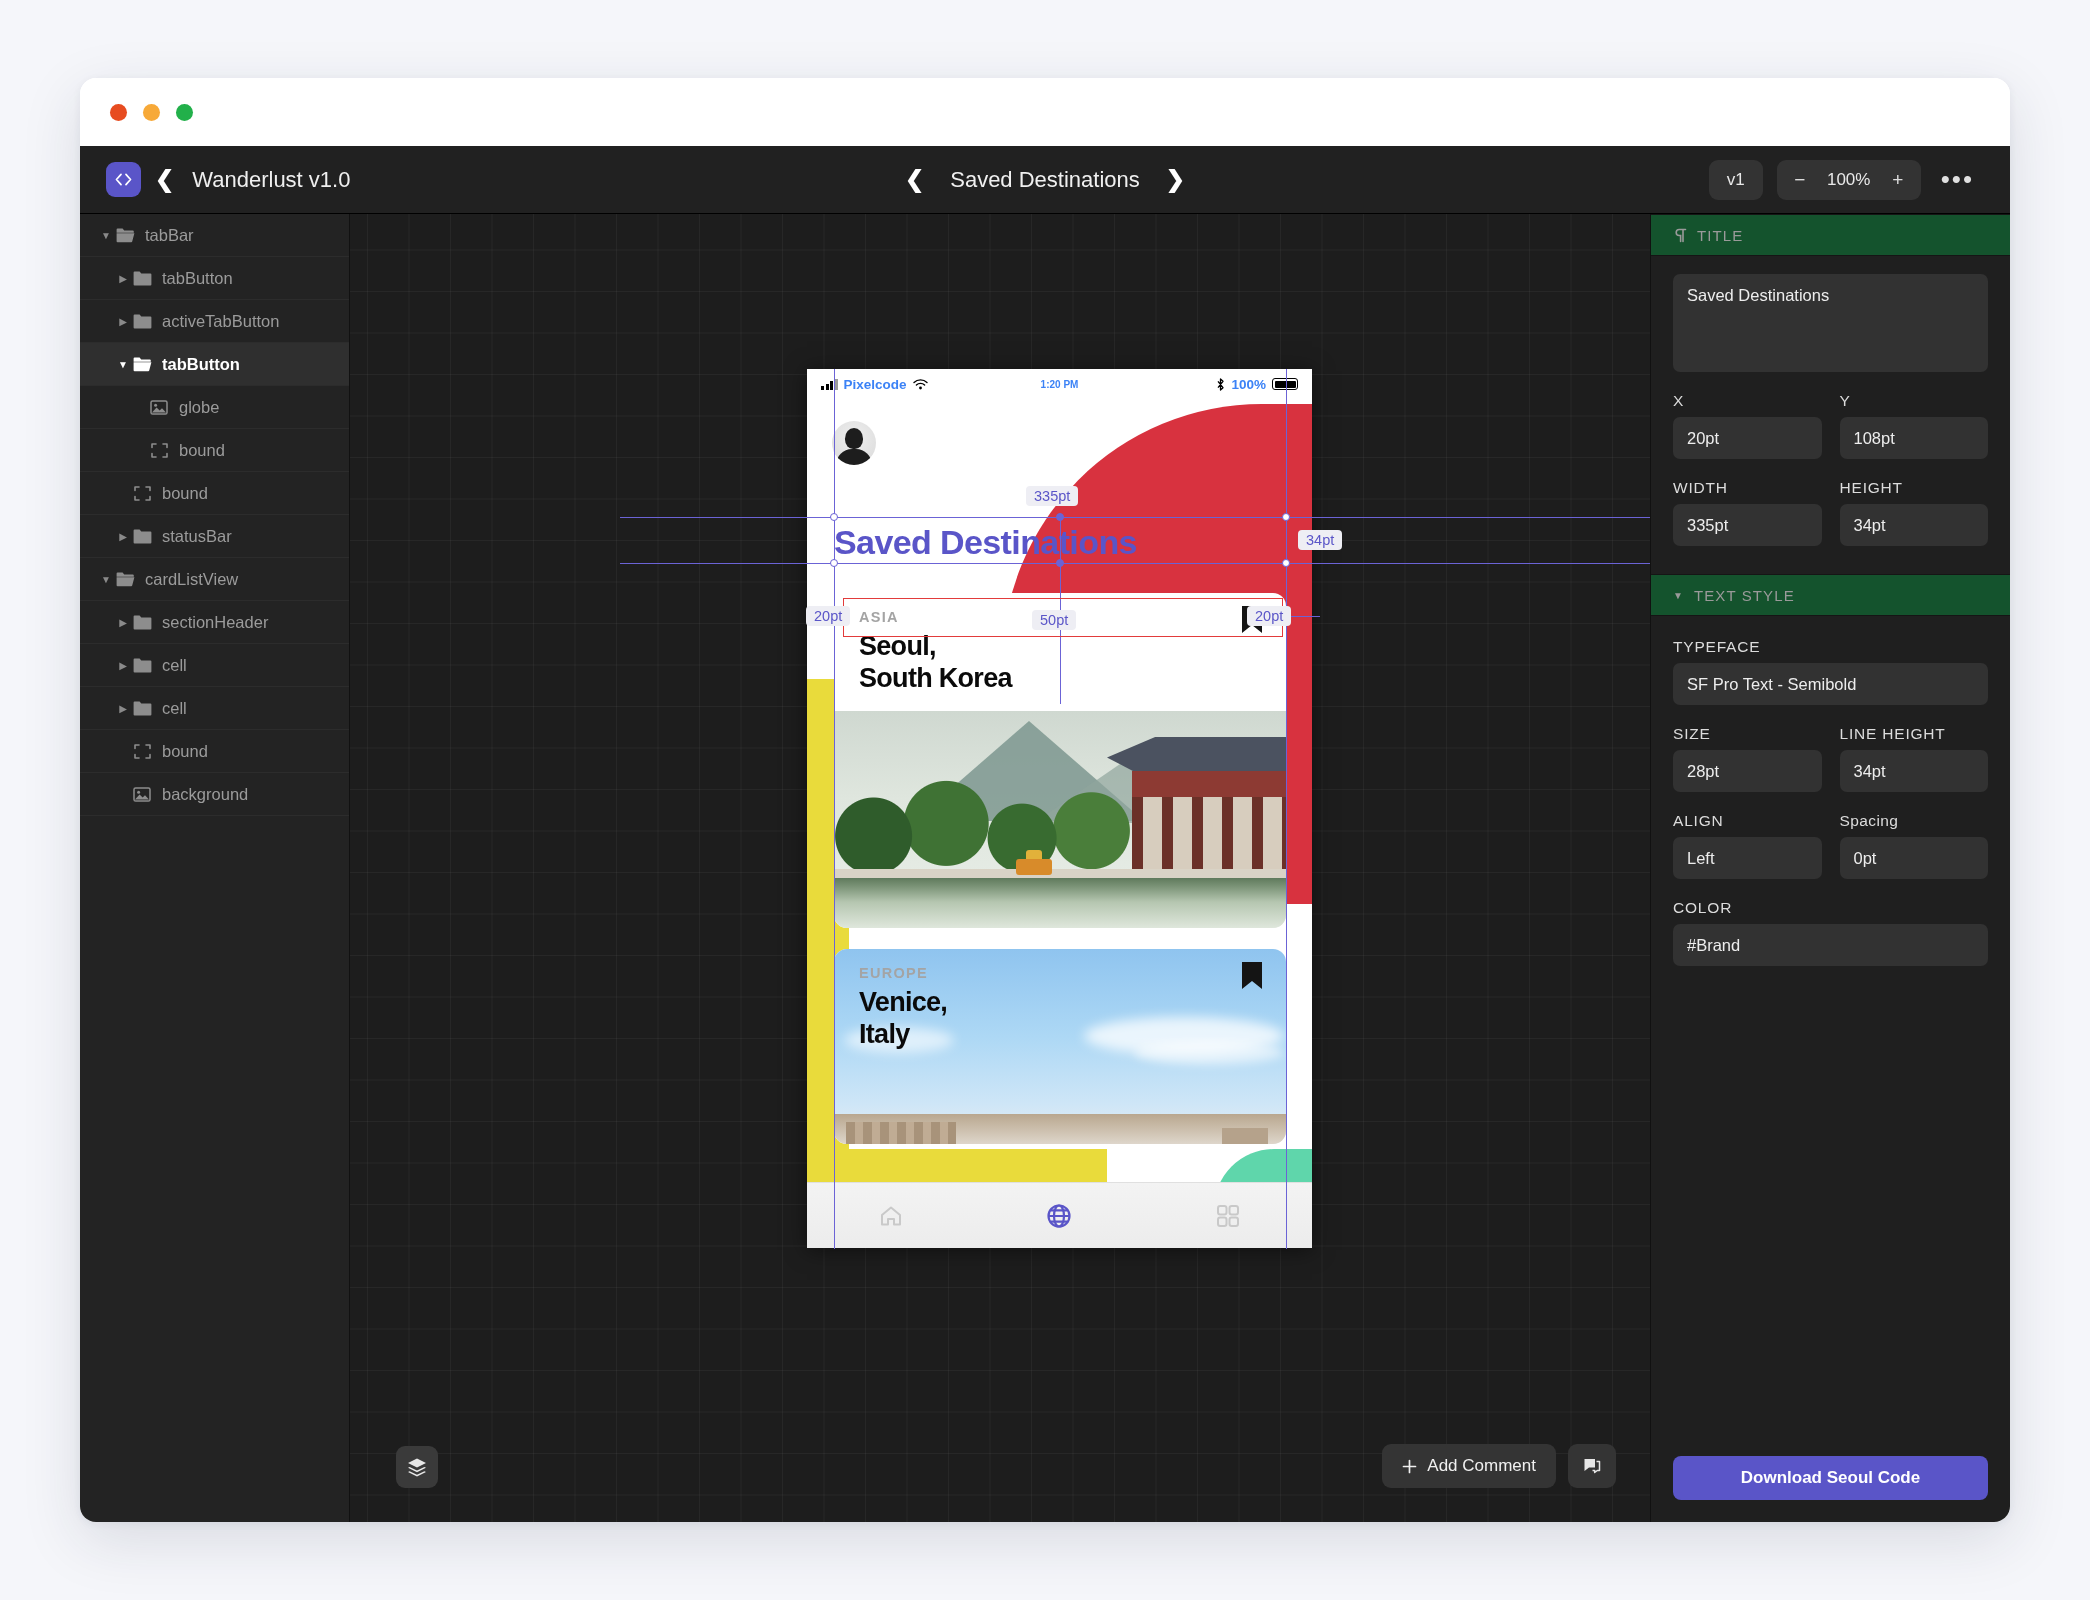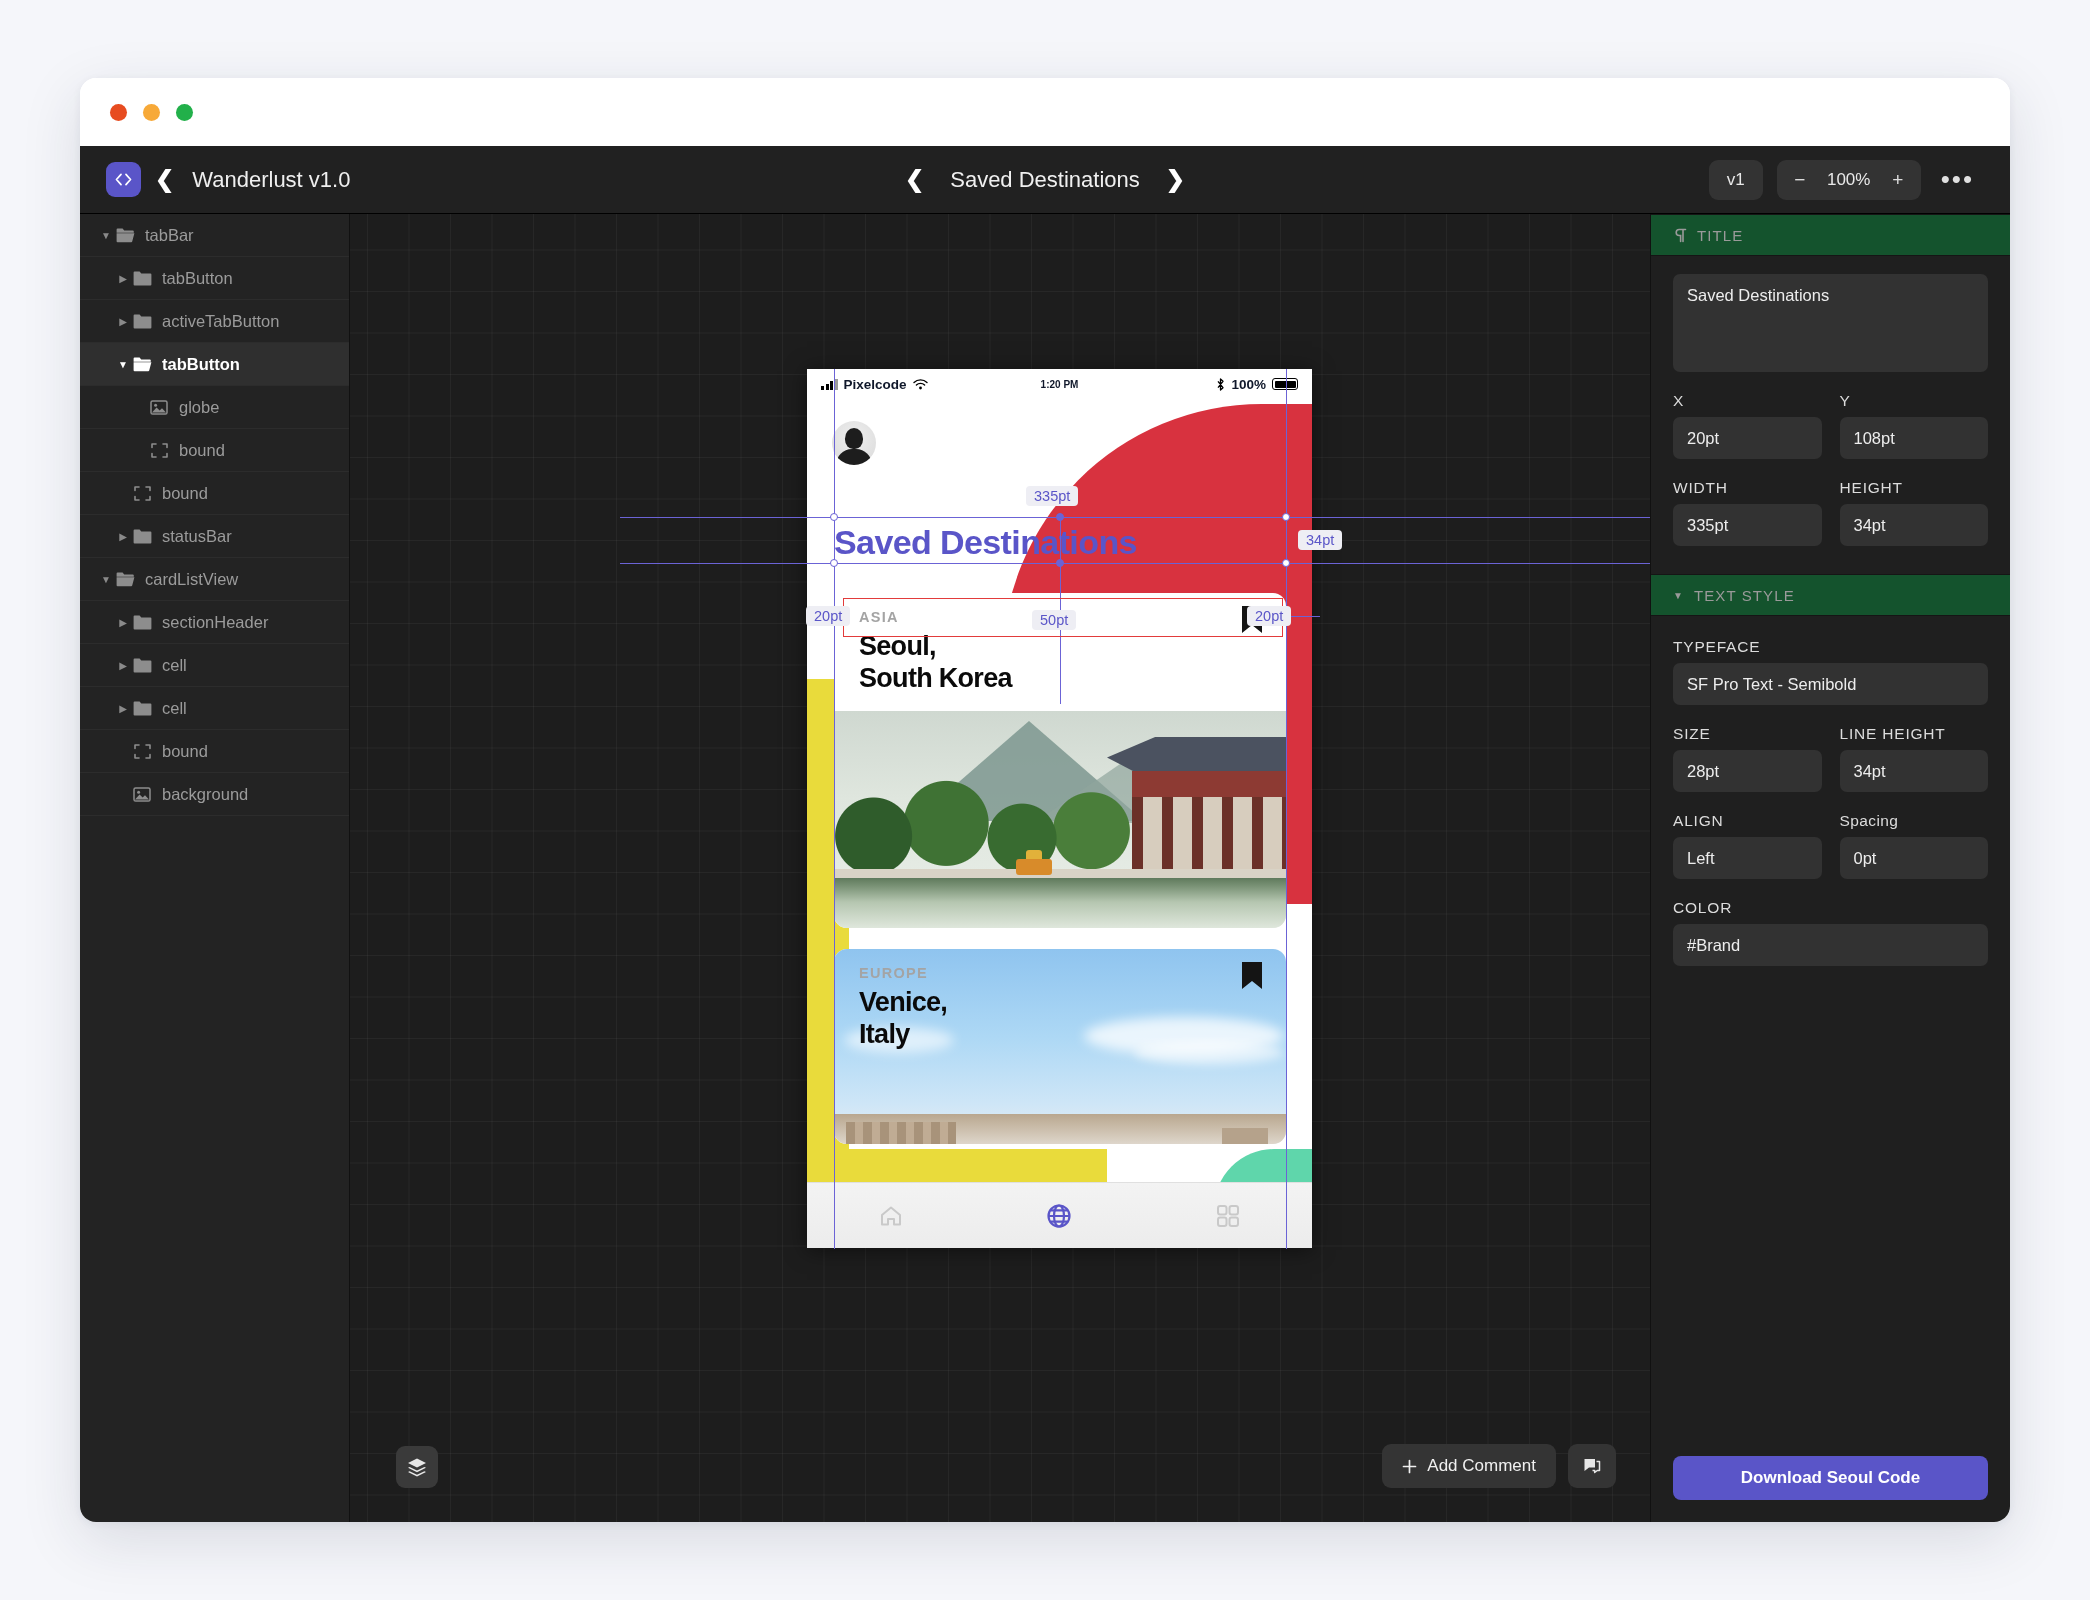--- a/index.html
+++ b/index.html
@@ -114,21 +114,21 @@
     position: absolute; right: -22px; top: 780px; width: 120px; height: 195px;
     background: #5fd6ab; border-radius: 60px 0 0 60px;
   }
   .decor .yellow-mid {
     position: absolute; left: 0px; top: 780px; width: 300px; height: 60px; background: #e9db3b;
   }
   .ph-inner { position: absolute; inset: 0; }
   
   .statusbar {
     position: relative; height: 30px; display: flex; align-items: center;
-    padding: 0 14px; font-size: 13.5px; color: #0f172a; font-weight: bold; z-index: 4;
+    padding: 0 14px; font-size: 13.5px; color: #3b82f6; font-weight: bold; z-index: 4;
   }
   .sb-left { display: flex; align-items: center; gap: 6px; }
   .sb-center { position: absolute; left: 0; right: 0; text-align: center; font-size: 10px; }
   .sb-right { margin-left: auto; display: flex; align-items: center; gap: 6px; z-index: 2; }
   .bars { display: flex; align-items: flex-end; gap: 1.5px; height: 11px; }
   .bars i { width: 3px; background: #000; display: block; }
   .bars i:nth-child(1){height:4px}.bars i:nth-child(2){height:6px}
   .bars i:nth-child(3){height:8.5px}.bars i:nth-child(4){height:11px;background:#9b9b9b}
   .batt { width: 26px; height: 12px; border: 1.6px solid #000; border-radius: 3px; padding: 1.5px; }
   .batt span { display: block; height: 100%; background: #000; border-radius: 1px; }

